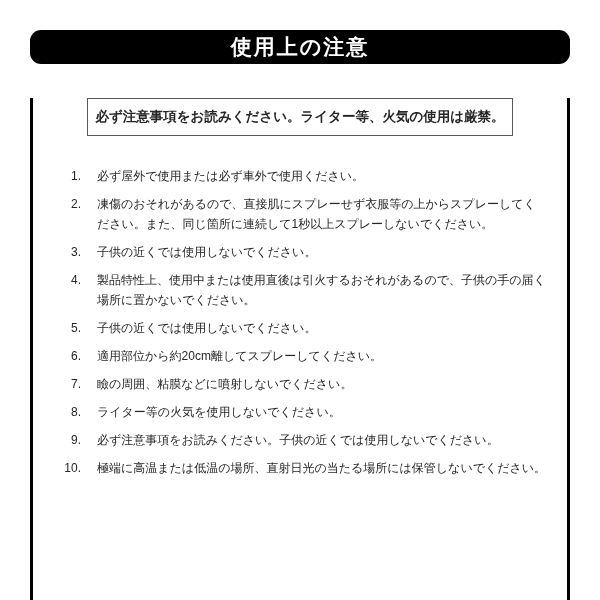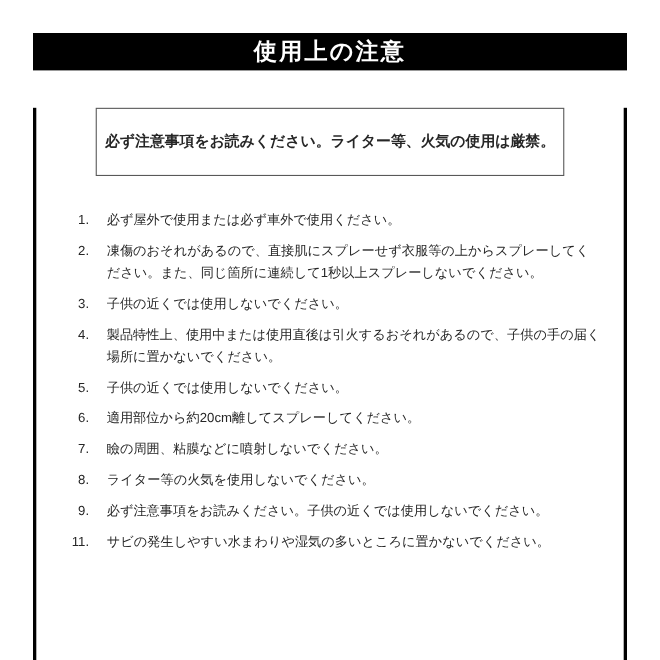--- a/index.html
+++ b/index.html
@@ -16,39 +16,39 @@
     color:var(--body-text);
     position:relative;overflow:hidden;
   }
   .sheet{
     position:absolute;left:30px;top:30px;width:540px;height:540px;
     box-sizing:border-box;
   }
   .sheet-header{
     background:var(--header-bg);
     height:34px;
-    display:flex;align-items:center;justify-content:center;
+    display:flex;align-items:center;justify-content:center;border-radius:11px;
   }
   .sheet-title{
     color:var(--header-text);
     font-size:21px;font-weight:bold;letter-spacing:2px;
   }
   .sheet-body{
     box-sizing:border-box;
     border:3px solid var(--frame-border);
     border-top:none;
     height:506px;
     background:#ffffff;
   }
   .warning-banner{
     box-sizing:border-box;
     margin:34px auto 0 auto;
     width:426px;
     border:1px solid var(--banner-border);
-    padding:21px 6px;
+    padding:9px 6px;
     text-align:center;
     font-size:13.5px;font-weight:bold;
     color:var(--body-text);
     white-space:nowrap;
   }
   .precautions-list{
     margin:30px 0 0 0;
     padding:0 20px 0 18px;
     list-style:none;
   }
@@ -114,20 +114,20 @@
   <li class="precaution-item">
     <span class="item-num">8.</span>
     <span class="item-text">ライター等の火気を使用しないでください。</span>
   </li>
 
   <li class="precaution-item">
     <span class="item-num">9.</span>
     <span class="item-text">必ず注意事項をお読みください。子供の近くでは使用しないでください。</span>
   </li>
 
+  <li class="precaution-item">
+    <span class="item-num">10.</span>
+    <span class="item-text">極端に高温または低温の場所、直射日光の当たる場所には保管しないでください。</span>
+  </li>
 
-  <li class="precaution-item">
-    <span class="item-num">11.</span>
-    <span class="item-text">サビの発生しやすい水まわりや湿気の多いところに置かないでください。</span>
-  </li>
 </ol>
   </div>
 </div>
 
 </body></html>

